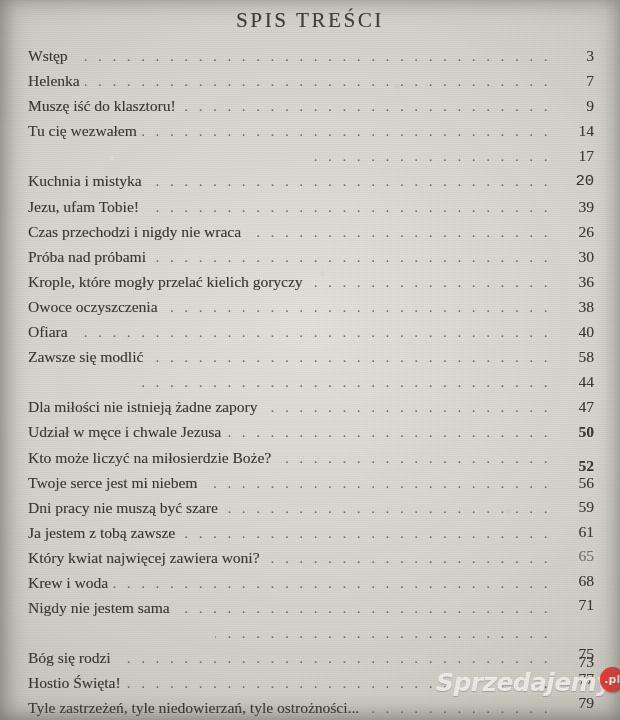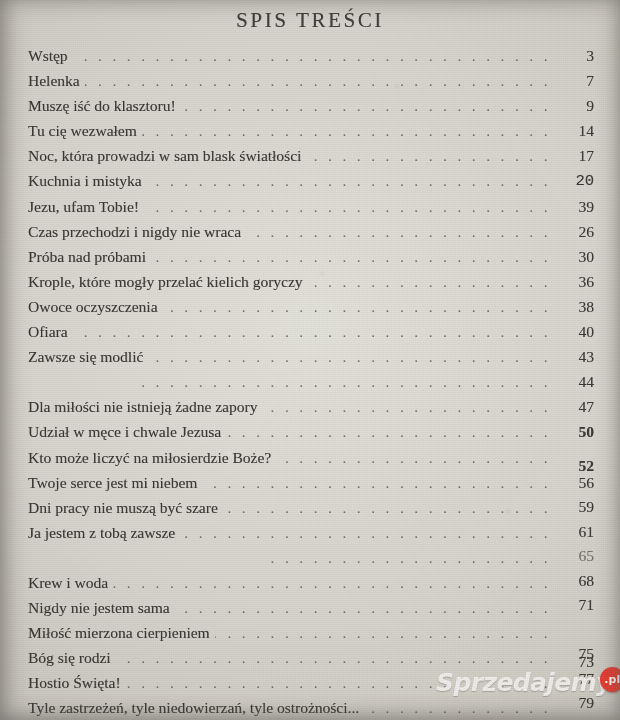--- a/index.html
+++ b/index.html
@@ -191,21 +191,20 @@
         <div class="leader" style="left: 113.766px;">
           <span class="leader-dots">...........................................</span>
         </div>
         <span class="entry-title">Tu cię wezwałem</span>
         <span class="entry-page" style="top: 0px;">14</span>
       </div>
       <div class="entry">
         <div class="leader" style="left: 278.344px;">
           <span class="leader-dots">...........................................</span>
         </div>
-        <span class="entry-title">Noc, która prowadzi w sam blask światłości</span>
         <span class="entry-page" style="top: 0px;">17</span>
       </div>
       <div class="entry">
         <div class="leader" style="left: 118.656px;">
           <span class="leader-dots">...........................................</span>
         </div>
         <span class="entry-title">Kuchnia i mistyka</span>
         <span class="entry-page" style="top: 0px; font-family: Liberation Mono, monospace;">20</span>
       </div>
       <div class="entry">
@@ -248,21 +247,21 @@
           <span class="leader-dots">...........................................</span>
         </div>
         <span class="entry-title">Ofiara</span>
         <span class="entry-page" style="top: 0px;">40</span>
       </div>
       <div class="entry">
         <div class="leader" style="left: 120.359px;">
           <span class="leader-dots">...........................................</span>
         </div>
         <span class="entry-title">Zawsze się modlić</span>
-        <span class="entry-page" style="top: 0px;">43</span>
+        <span class="entry-page" style="top: 0px;">58</span>
       </div>
       <div class="entry">
         <div class="leader" style="left: 112.594px;">
           <span class="leader-dots">...........................................</span>
         </div>
         <span class="entry-page" style="top: 0px;">44</span>
       </div>
       <div class="entry">
         <div class="leader" style="left: 234.406px;">
           <span class="leader-dots">...........................................</span>
@@ -302,41 +301,41 @@
         <div class="leader" style="left: 152.188px;">
           <span class="leader-dots">...........................................</span>
         </div>
         <span class="entry-title">Ja jestem z tobą zawsze</span>
         <span class="entry-page" style="top: -1.16px;">61</span>
       </div>
       <div class="entry">
         <div class="leader" style="left: 236.547px;">
           <span class="leader-dots">...........................................</span>
         </div>
+        <span class="entry-title">Który kwiat najwięcej zawiera woni?</span>
         <span class="entry-page faint" style="top: -1.74px;">65</span>
       </div>
       <div class="entry">
         <div class="leader" style="left: 85.0625px;">
           <span class="leader-dots">...........................................</span>
         </div>
         <span class="entry-title">Krew i woda</span>
         <span class="entry-page" style="top: -2.32px;">68</span>
       </div>
       <div class="entry">
         <div class="leader" style="left: 146.625px;">
           <span class="leader-dots">...........................................</span>
         </div>
         <span class="entry-title">Nigdy nie jestem sama</span>
         <span class="entry-page" style="top: -2.9px;">71</span>
       </div>
       <div class="entry">
         <div class="leader" style="left: 186.641px;">
           <span class="leader-dots">...........................................</span>
         </div>
-        <span class="entry-title">Miłość mierzona cierpieniem</span>
         <span class="entry-page" style="top: -3.48px; margin-top: 32px;">73</span>
       </div>
       <div class="entry">
         <div class="leader" style="left: 87.6562px;">
           <span class="leader-dots">...........................................</span>
         </div>
         <span class="entry-title">Bóg się rodzi</span>
         <span class="entry-page" style="top: -4.06px;">75</span>
       </div>
       <div class="entry">

